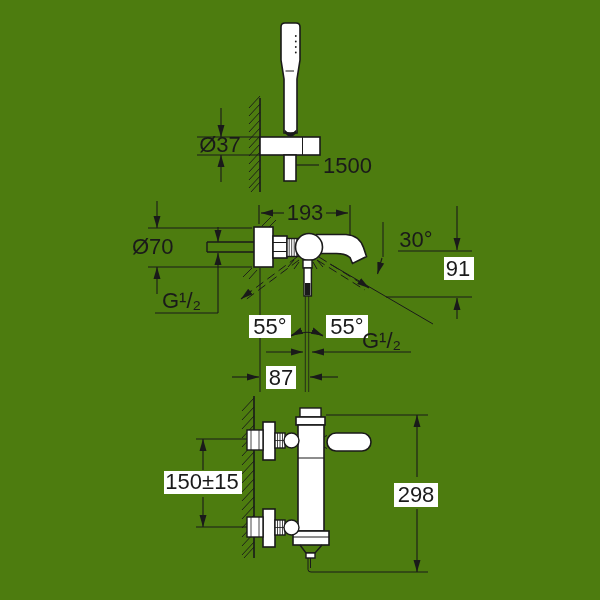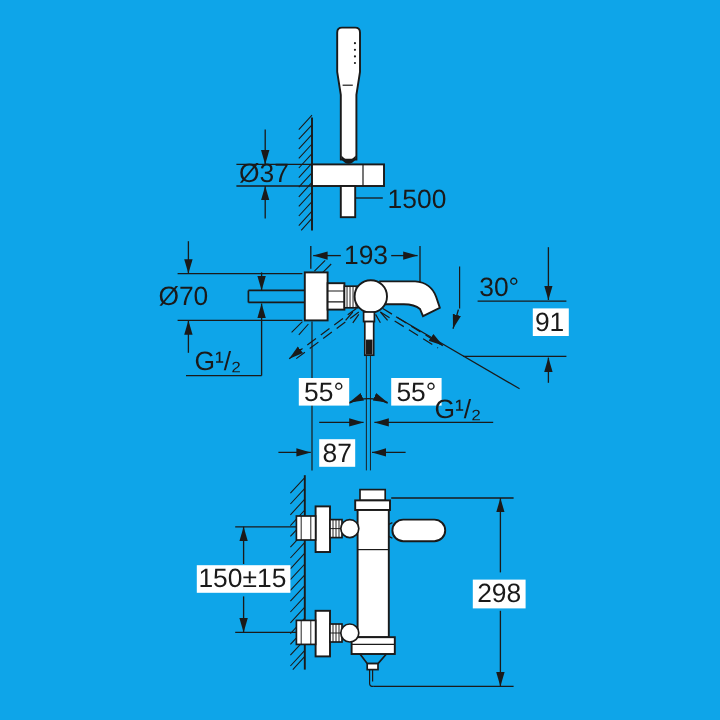--- a/index.html
+++ b/index.html
@@ -1,16 +1,16 @@
 <!DOCTYPE html>
 <html><head>
 <meta charset="utf-8">
 <style>
   html,body{margin:0;padding:0;background:#ffffff;}
-  .stage{width:600px;height:600px;background:#0ea5e9;position:relative;overflow:hidden;}
+  .stage{width:600px;height:600px;background:#4d7c0f;position:relative;overflow:hidden;}
   svg{display:block;}
   svg text{
     font-family:"Liberation Sans","DejaVu Sans",sans-serif;
     font-size:22px;
     fill:#1a1a1a;
   }
   .outline{fill:#ffffff;stroke:#1a1a1a;stroke-width:1.6;}
   .outline2{fill:#ffffff;stroke:#1a1a1a;stroke-width:1.4;}
   .thin{fill:none;stroke:#1a1a1a;stroke-width:1;}
   .vthin{fill:none;stroke:#1a1a1a;stroke-width:0.8;}

